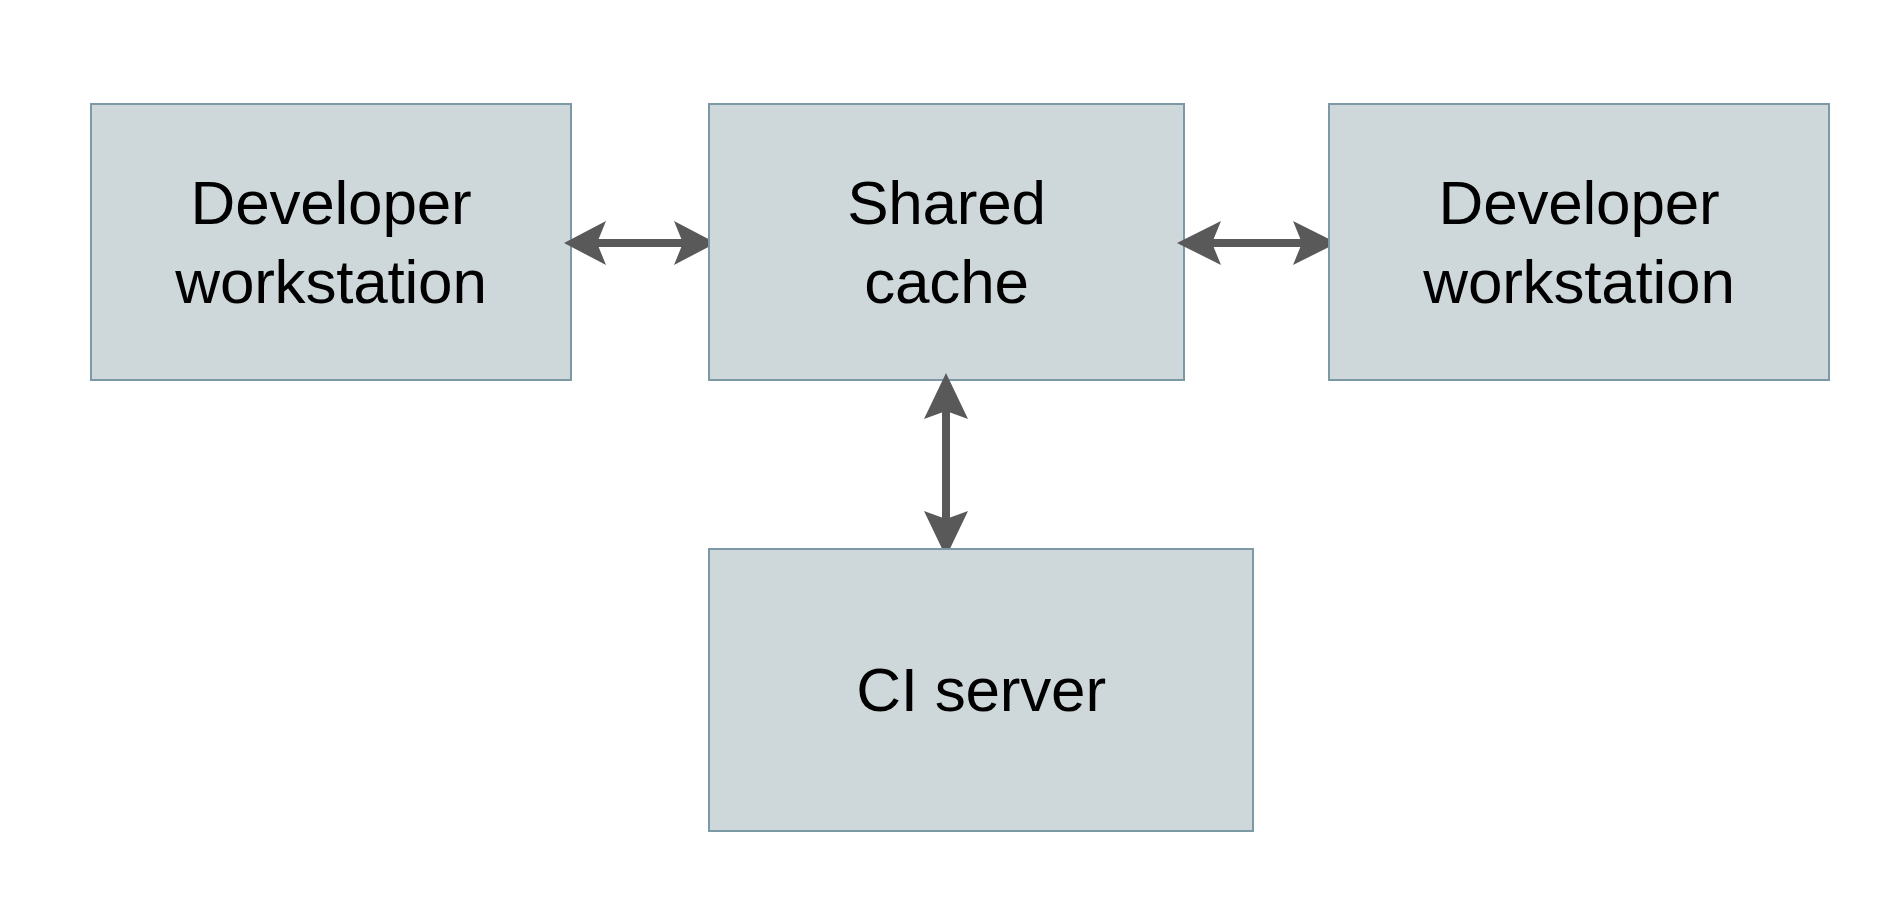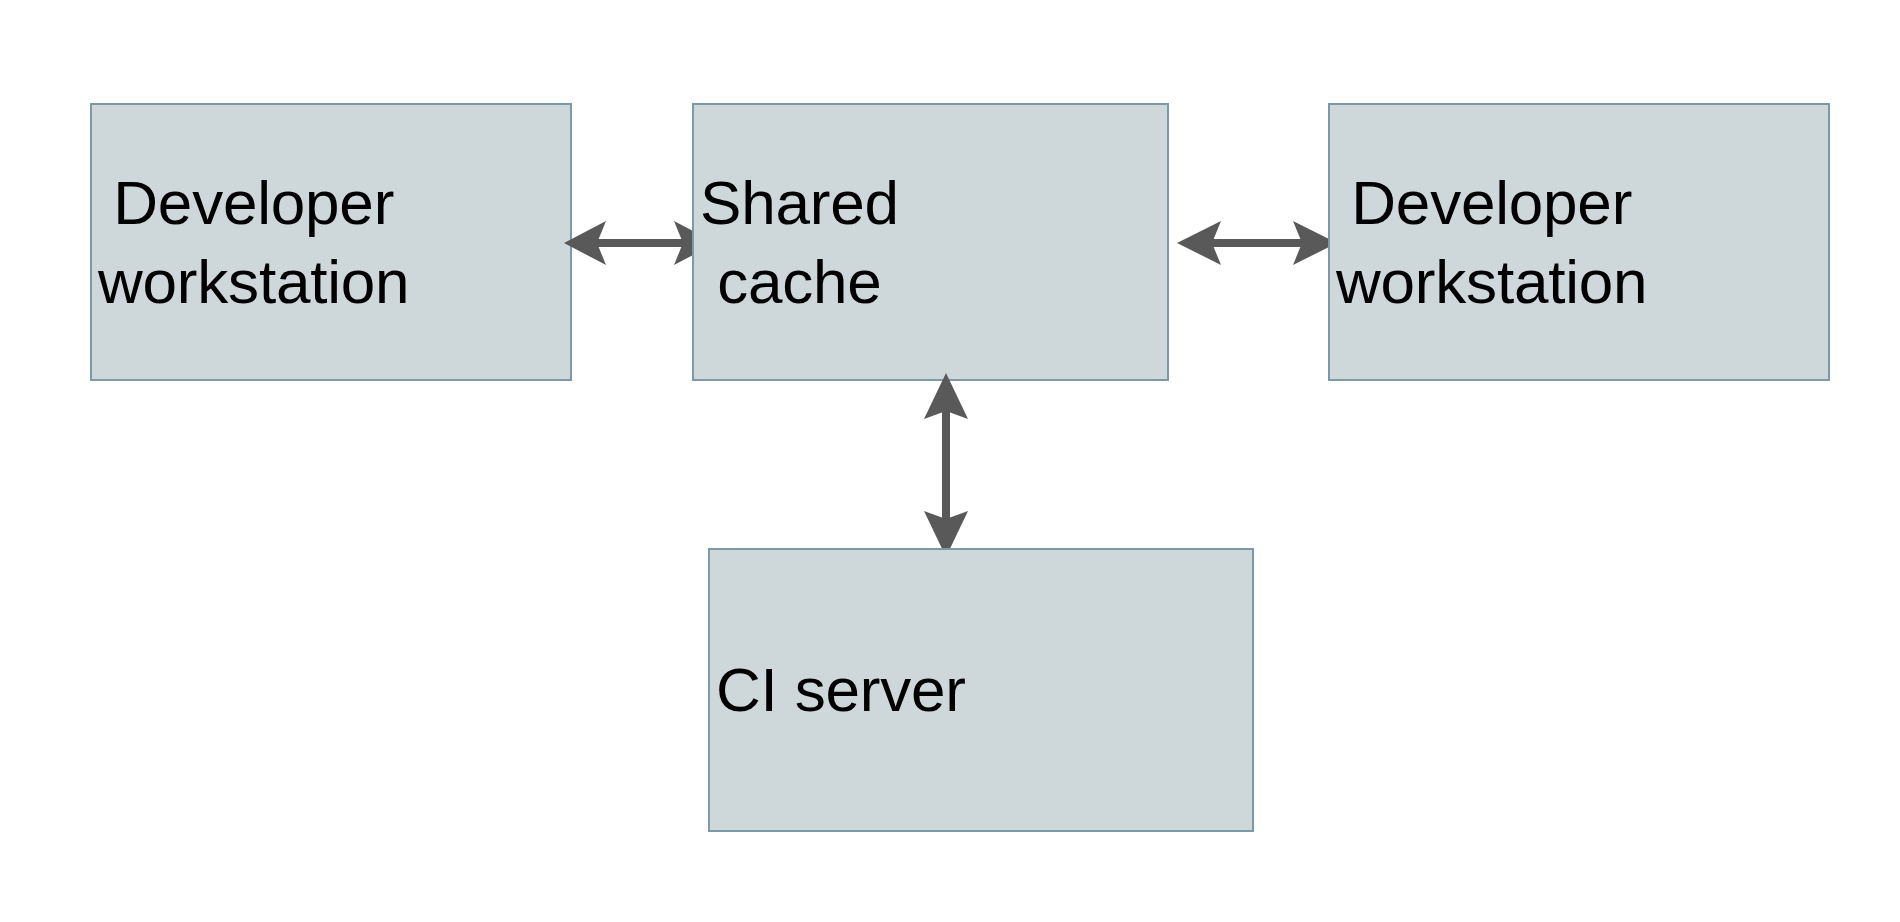--- a/index.html
+++ b/index.html
@@ -17,35 +17,35 @@
   }
 
   
   .node {
     position: absolute;
     box-sizing: border-box;
     background: #ced7da;
     border: 2px solid #7e99a6;
     display: flex;
     align-items: center;
-    justify-content: flex-start;
+    justify-content: center;
     text-align: center;
   }
   .node-label {
     color: #000000;
     font-size: 62px;
     line-height: 1.28;
     font-weight: 400;
     letter-spacing: -0.2px;
     white-space: pre-line;
     padding: 0 6px;
   }
 
   #node-dev-left  { left: 90px;   top: 103px; width: 482px; height: 278px; }
-  #node-cache     { left: 692px;  top: 103px; width: 477px; height: 278px; }
+  #node-cache     { left: 708px;  top: 103px; width: 477px; height: 278px; }
   #node-dev-right { left: 1328px; top: 103px; width: 502px; height: 278px; }
   #node-ci        { left: 708px;  top: 548px; width: 546px; height: 284px; }
 
   
   .connector {
     position: absolute;
     overflow: visible;
   }
   #conn-left-cache  { left: 564px;  top: 212px; width: 152px; height: 62px; }
   #conn-cache-right { left: 1177px; top: 212px; width: 160px; height: 62px; }

